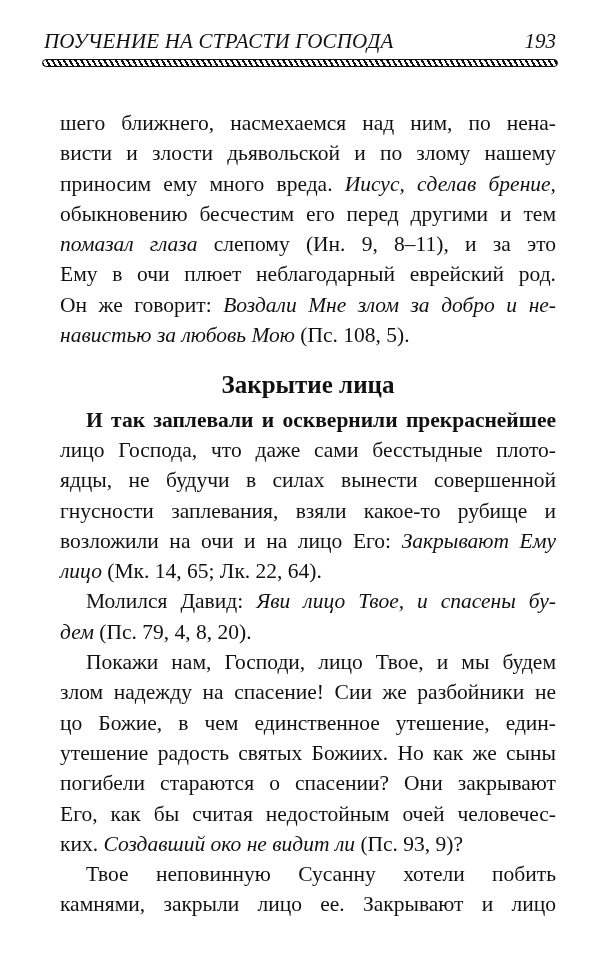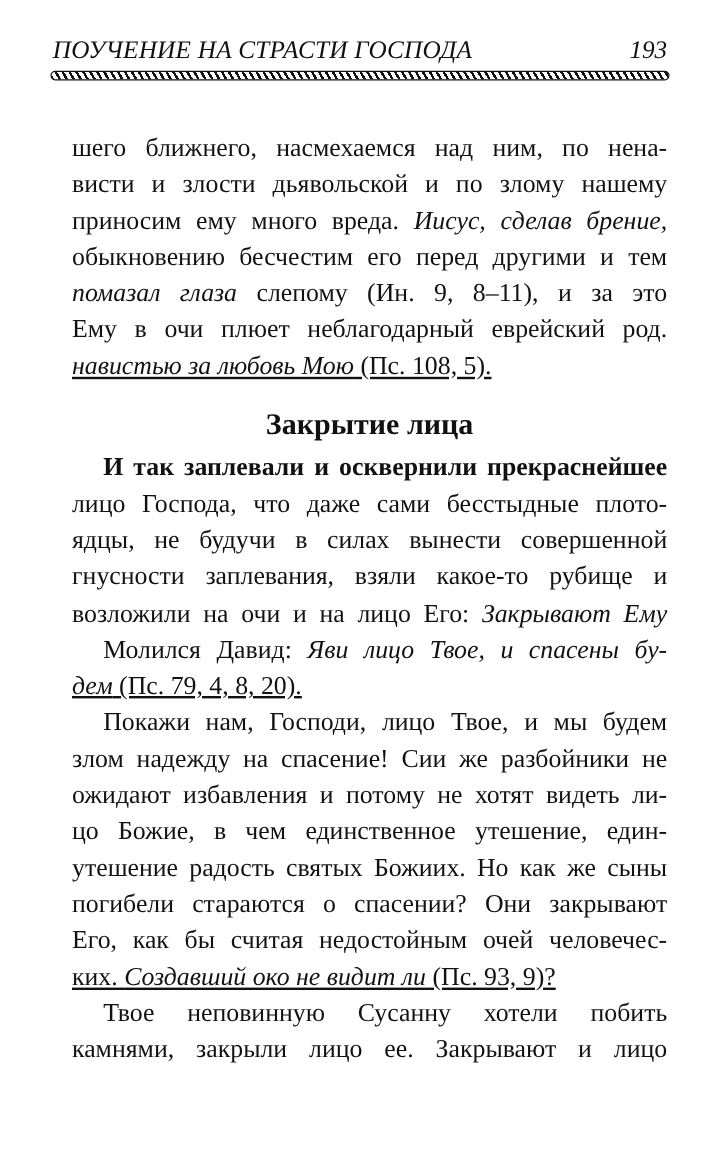--- a/index.html
+++ b/index.html
@@ -8,59 +8,60 @@
   .header { position:absolute; left:44px; right:44px; top:24px; height:30px;
             display:flex; justify-content:space-between; align-items:flex-end;font-style:italic; }
   .header .title { font-size:21px; letter-spacing:0.2px; }
   .header .pno { font-size:21px; }
   .rope { position:absolute; left:42px; right:42px; top:59px; height:6px;
           border:1.5px solid #111; border-radius:4px;
           background: repeating-linear-gradient(60deg, #111 0 2px, #fff 2px 5px); }
   .content { position:absolute; left:44px; right:44px; top:108px; font-size:21.5px; line-height:30.3px;margin-left:16px; }
   .content p { margin:0; text-align:justify; text-align-last:auto; }
   .line { display:block; text-align:justify; text-align-last:justify; white-space:nowrap; }
-  .line.last { text-align-last:left;text-decoration:underline; }
+  .line.last { text-align-last:left; }
   .heading { text-align:center; font-weight:bold; font-size:25px; margin:20px 0 4px 0; }
   i { font-style:italic; }
 </style>
 </head>
 <body>
 
 <div class="header">
   <span class="title">ПОУЧЕНИЕ НА СТРАСТИ ГОСПОДА</span>
   <span class="pno">193</span>
 </div>
 <div class="rope"></div>
 
 <div class="content" id="content">
     <p>
       <span class="line"><span>шего ближнего, насмехаемся над ним, по нена-</span></span>
       <span class="line"><span>висти и злости дьявольской и по злому нашему</span></span>
       <span class="line"><span>приносим ему много вреда. </span><i>Иисус, сделав брение,</i></span>
       <span class="line"><span>обыкновению бесчестим его перед другими и тем</span></span>
       <span class="line"><i>помазал глаза</i><span> слепому (Ин. 9, 8–11), и за это</span></span>
       <span class="line"><span>Ему в очи плюет неблагодарный еврейский род.</span></span>
+      <span class="line"><span>Он же говорит: </span><i>Воздали Мне злом за добро и не-</i></span>
       <span class="line last"><i>навистью за любовь Мою</i><span> (Пс. 108, 5).</span></span>
     </p>
     <div class="heading">Закрытие лица</div>
     <p>
       <span class="line" style="padding-left: 26px; font-weight: bold;"><span>И так заплевали и осквернили прекраснейшее</span></span>
       <span class="line"><span>лицо Господа, что даже сами бесстыдные плото-</span></span>
       <span class="line"><span>ядцы, не будучи в силах вынести совершенной</span></span>
       <span class="line"><span>гнусности заплевания, взяли какое-то рубище и</span></span>
       <span class="line"><span>возложили на очи и на лицо Его: </span><i>Закрывают Ему</i></span>
+      <span class="line last"><i>лицо</i><span> (Мк. 14, 65; Лк. 22, 64).</span></span>
     </p>
     <p>
       <span class="line" style="padding-left: 26px;"><span>Молился Давид: </span><i>Яви лицо Твое, и спасены бу-</i></span>
       <span class="line last"><i>дем</i><span> (Пс. 79, 4, 8, 20).</span></span>
     </p>
     <p>
       <span class="line" style="padding-left: 26px;"><span>Покажи нам, Господи, лицо Твое, и мы будем</span></span>
       <span class="line"><span>злом надежду на спасение! Сии же разбойники не</span></span>
-      <span class="line"><span>ожидают избавления и потому не хотят видеть ли-</span></span>
       <span class="line"><span>цо Божие, в чем единственное утешение, един-</span></span>
       <span class="line"><span>утешение радость святых Божиих. Но как же сыны</span></span>
       <span class="line"><span>погибели стараются о спасении? Они закрывают</span></span>
       <span class="line"><span>Его, как бы считая недостойным очей человечес-</span></span>
       <span class="line last"><span>ких. </span><i>Создавший око не видит ли</i><span> (Пс. 93, 9)?</span></span>
     </p>
     <p>
       <span class="line" style="padding-left: 26px;"><span>Твое неповинную Сусанну хотели побить</span></span>
       <span class="line"><span>камнями, закрыли лицо ее. Закрывают и лицо</span></span>
     </p>

